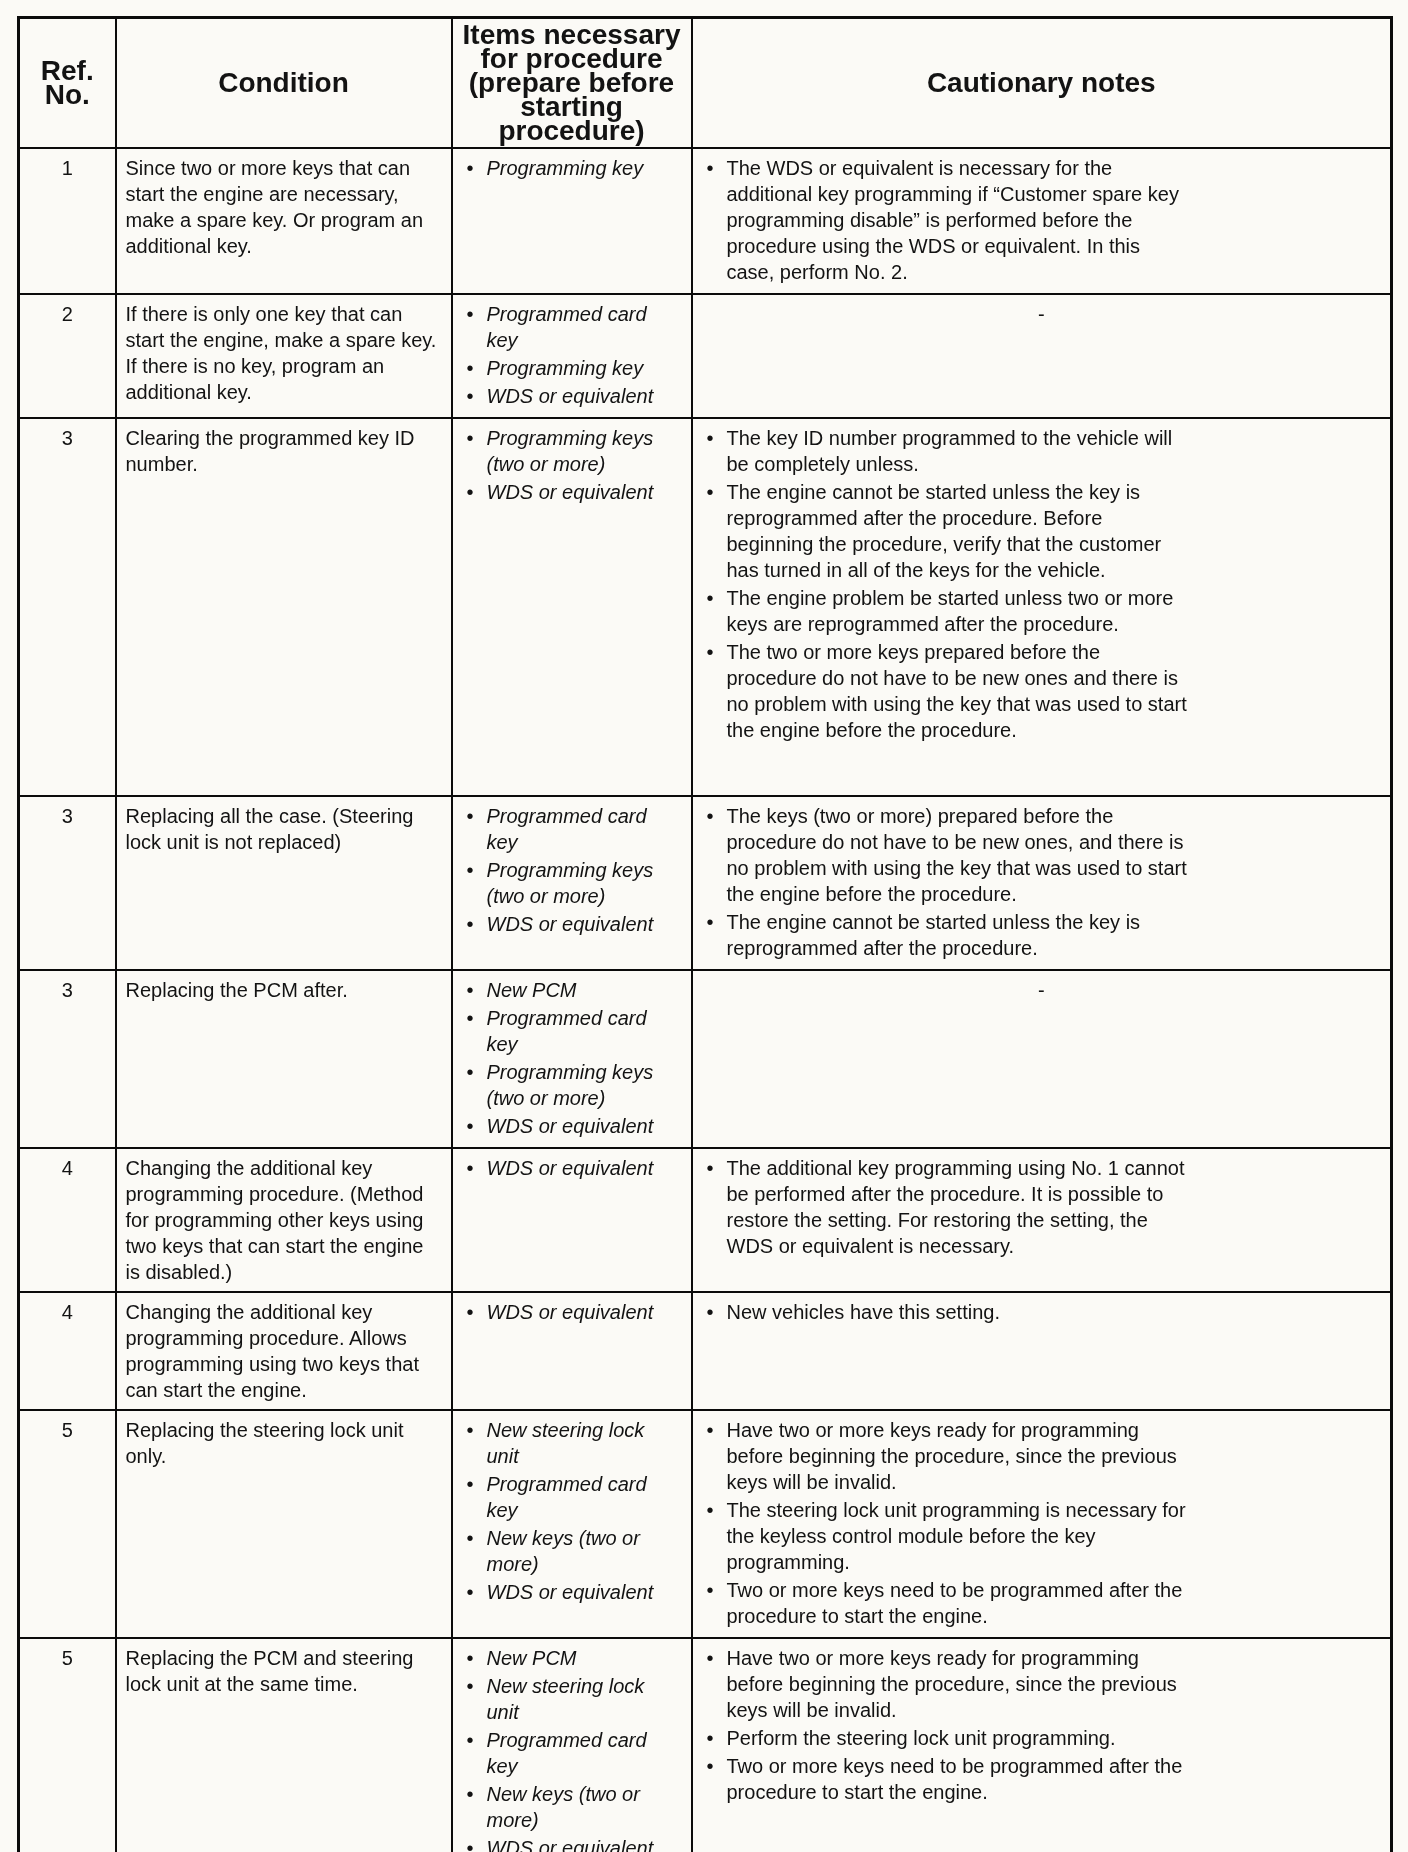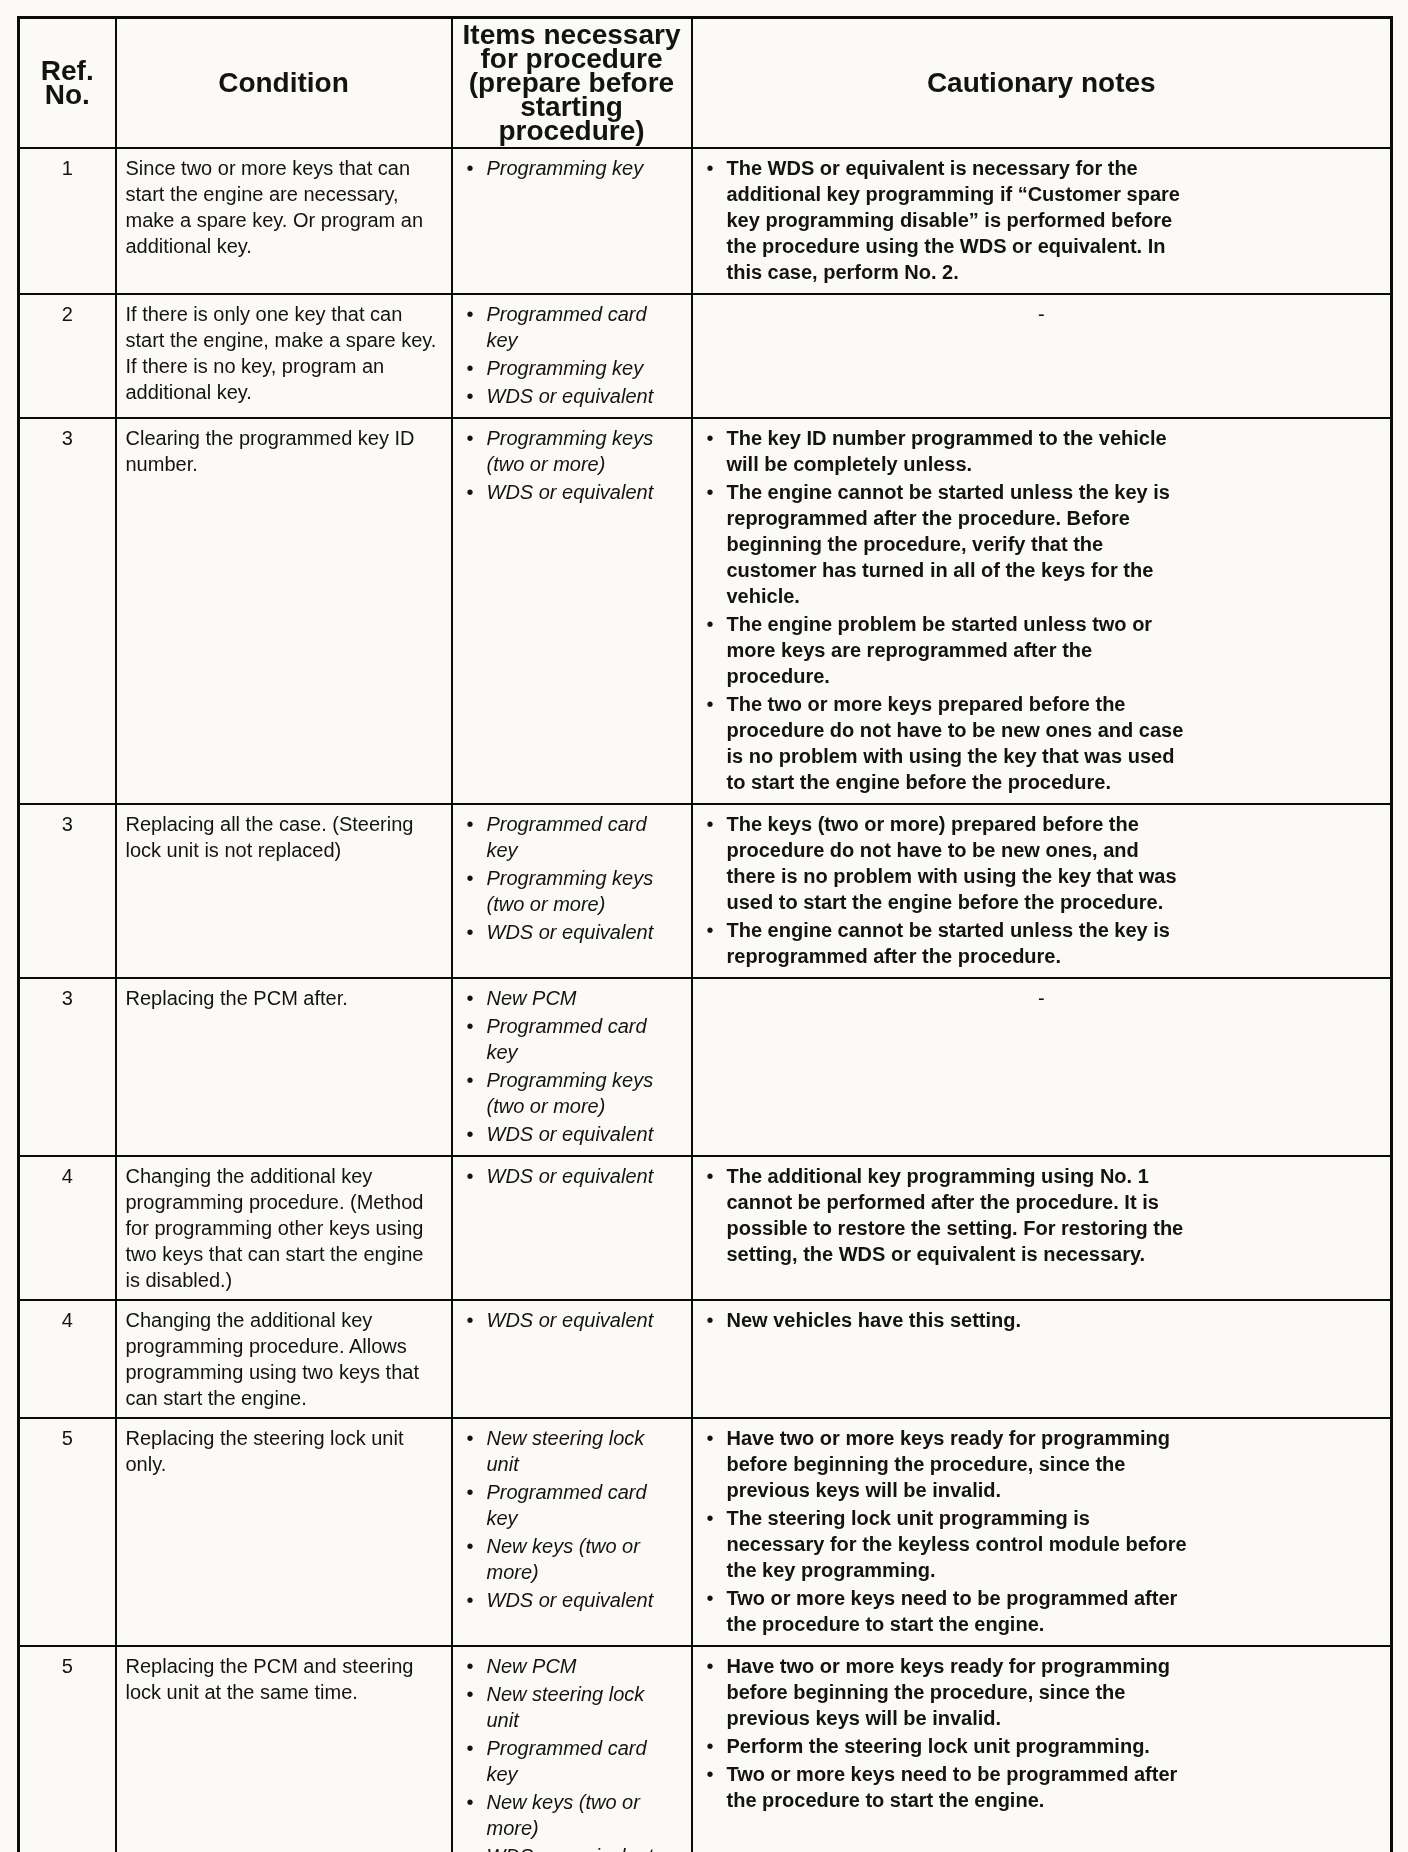--- a/index.html
+++ b/index.html
@@ -63,21 +63,21 @@
     display: flex;
     gap: 10px;
     margin: 0 0 2px 2px;
   }
   .bullet-glyph {
     flex: none;
     width: 13px;
     text-align: center;
   }
   .items-cell .bullet-text { max-width: 180px; font-style: italic; }
-  .notes-cell .bullet-text { max-width: 465px; font-weight: bold; }
+  .notes-cell .bullet-text { max-width: 465px; }
 </style>
 </head>
 <body style="background: rgb(251, 250, 246); color: rgb(19, 19, 19);">
 
 <div class="page">
   <table class="doc-table">
     <colgroup>
       <col style="width:97px">
       <col style="width:336px">
       <col style="width:240px">
@@ -148,21 +148,21 @@
             <div class="bullet-item">
               <span class="bullet-glyph">•</span>
               <span class="bullet-text">The engine cannot be started unless the key is reprogrammed after the procedure. Before beginning the procedure, verify that the customer has turned in all of the keys for the vehicle.</span>
             </div>
             <div class="bullet-item">
               <span class="bullet-glyph">•</span>
               <span class="bullet-text">The engine problem be started unless two or more keys are reprogrammed after the procedure.</span>
             </div>
             <div class="bullet-item">
               <span class="bullet-glyph">•</span>
-              <span class="bullet-text">The two or more keys prepared before the procedure do not have to be new ones and case is no problem with using the key that was used to start the engine before the procedure.</span>
+              <span class="bullet-text">The two or more keys prepared before the procedure do not have to be new ones and there is no problem with using the key that was used to start the engine before the procedure.</span>
             </div>
           </td>
         </tr>
         <tr>
           <td class="ref-cell">3</td>
           <td class="cond-cell">Replacing all the case. (Steering lock unit is not replaced)</td>
           <td class="items-cell">
             <div class="bullet-item">
               <span class="bullet-glyph">•</span>
               <span class="bullet-text">Programmed card key</span>

